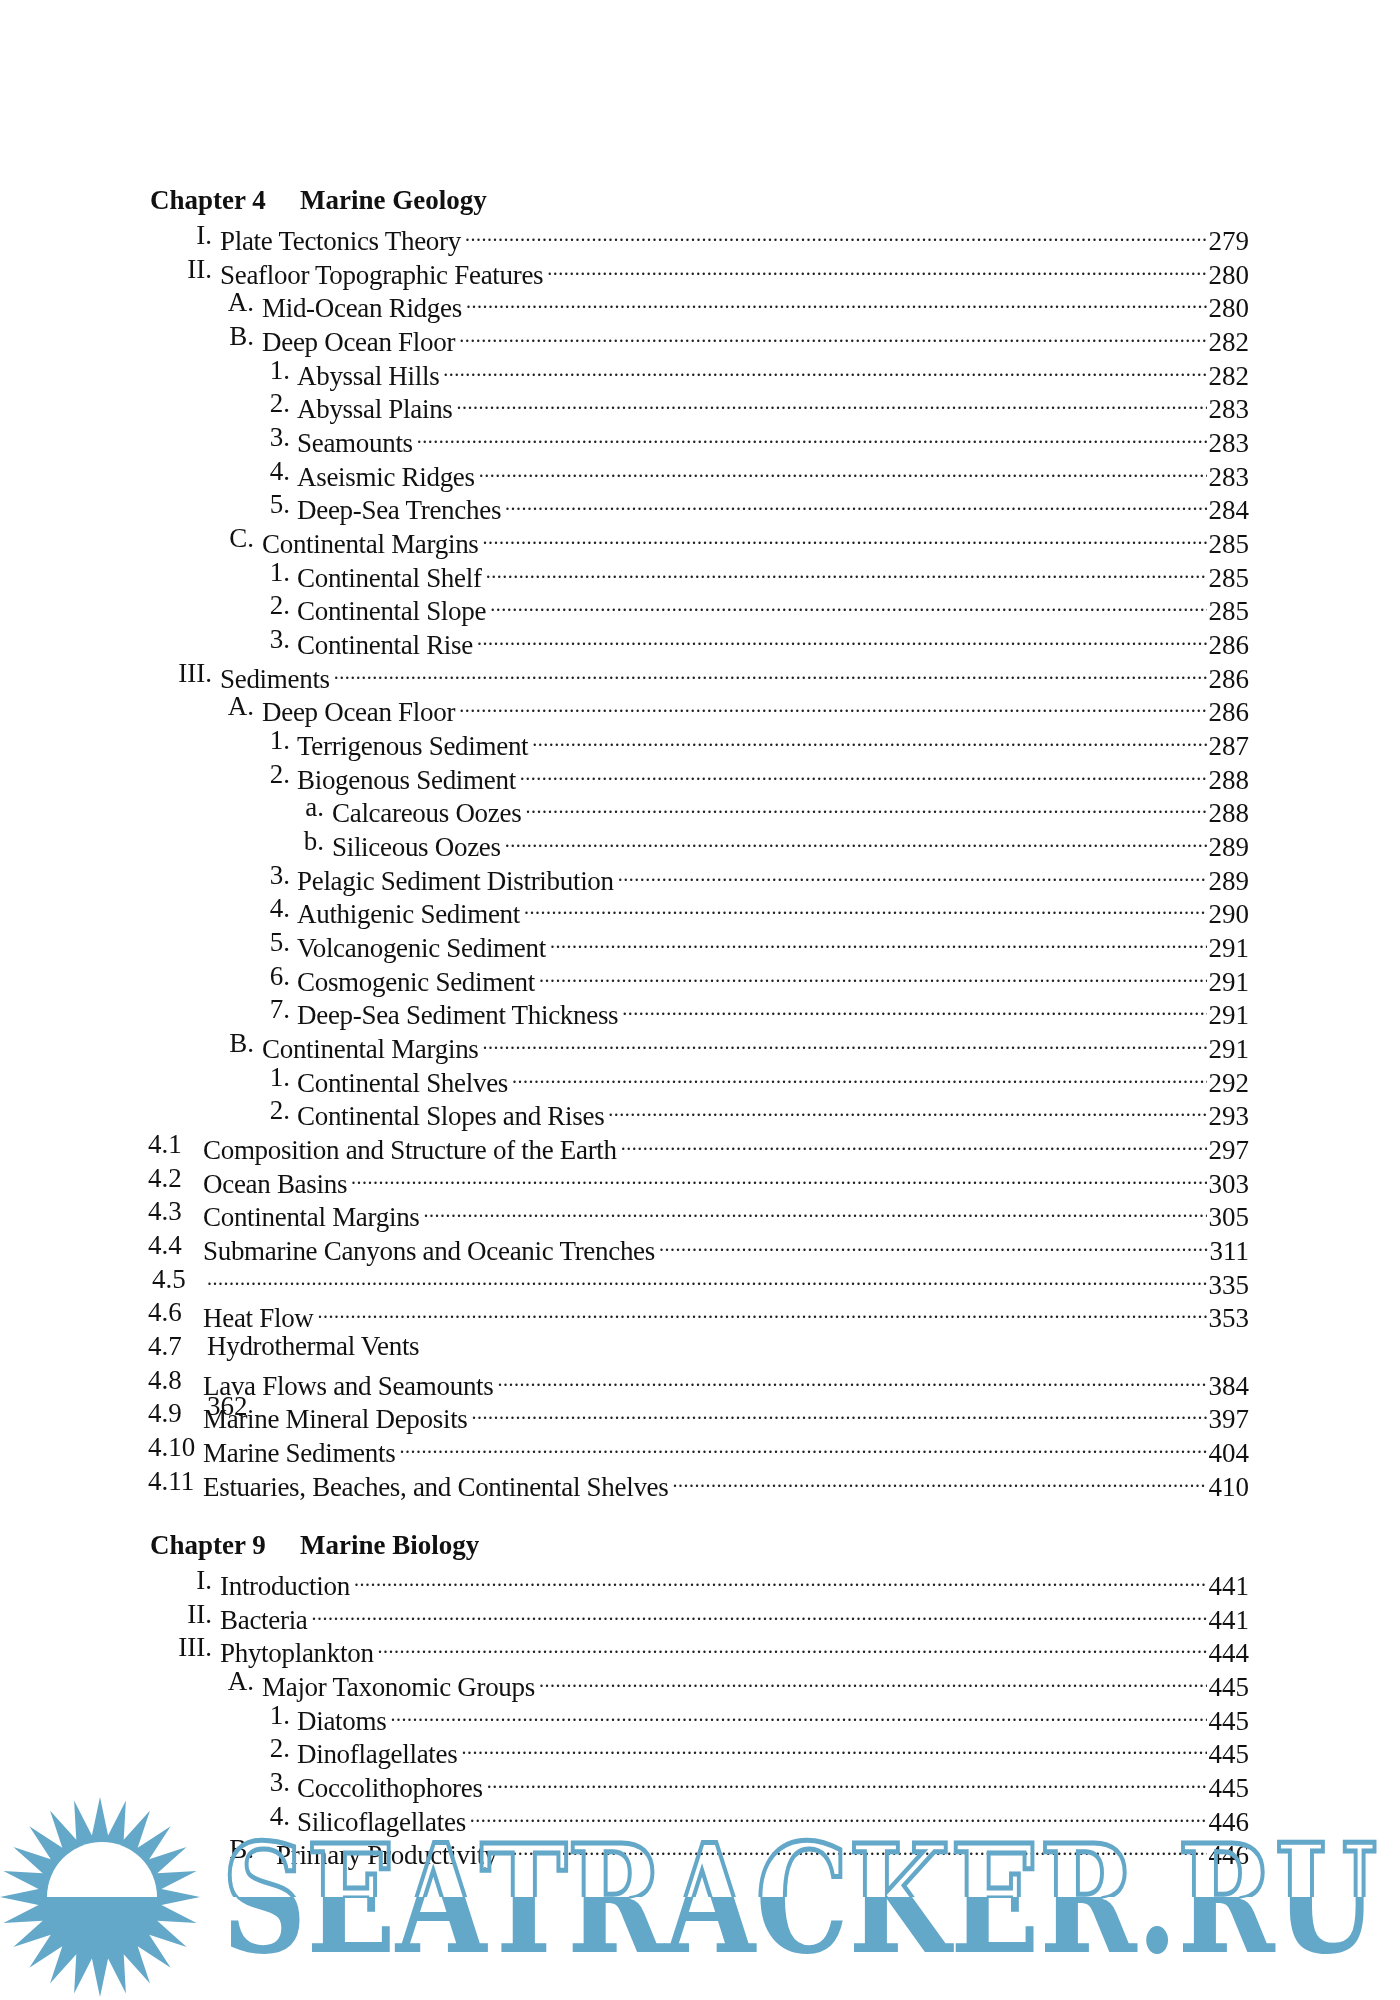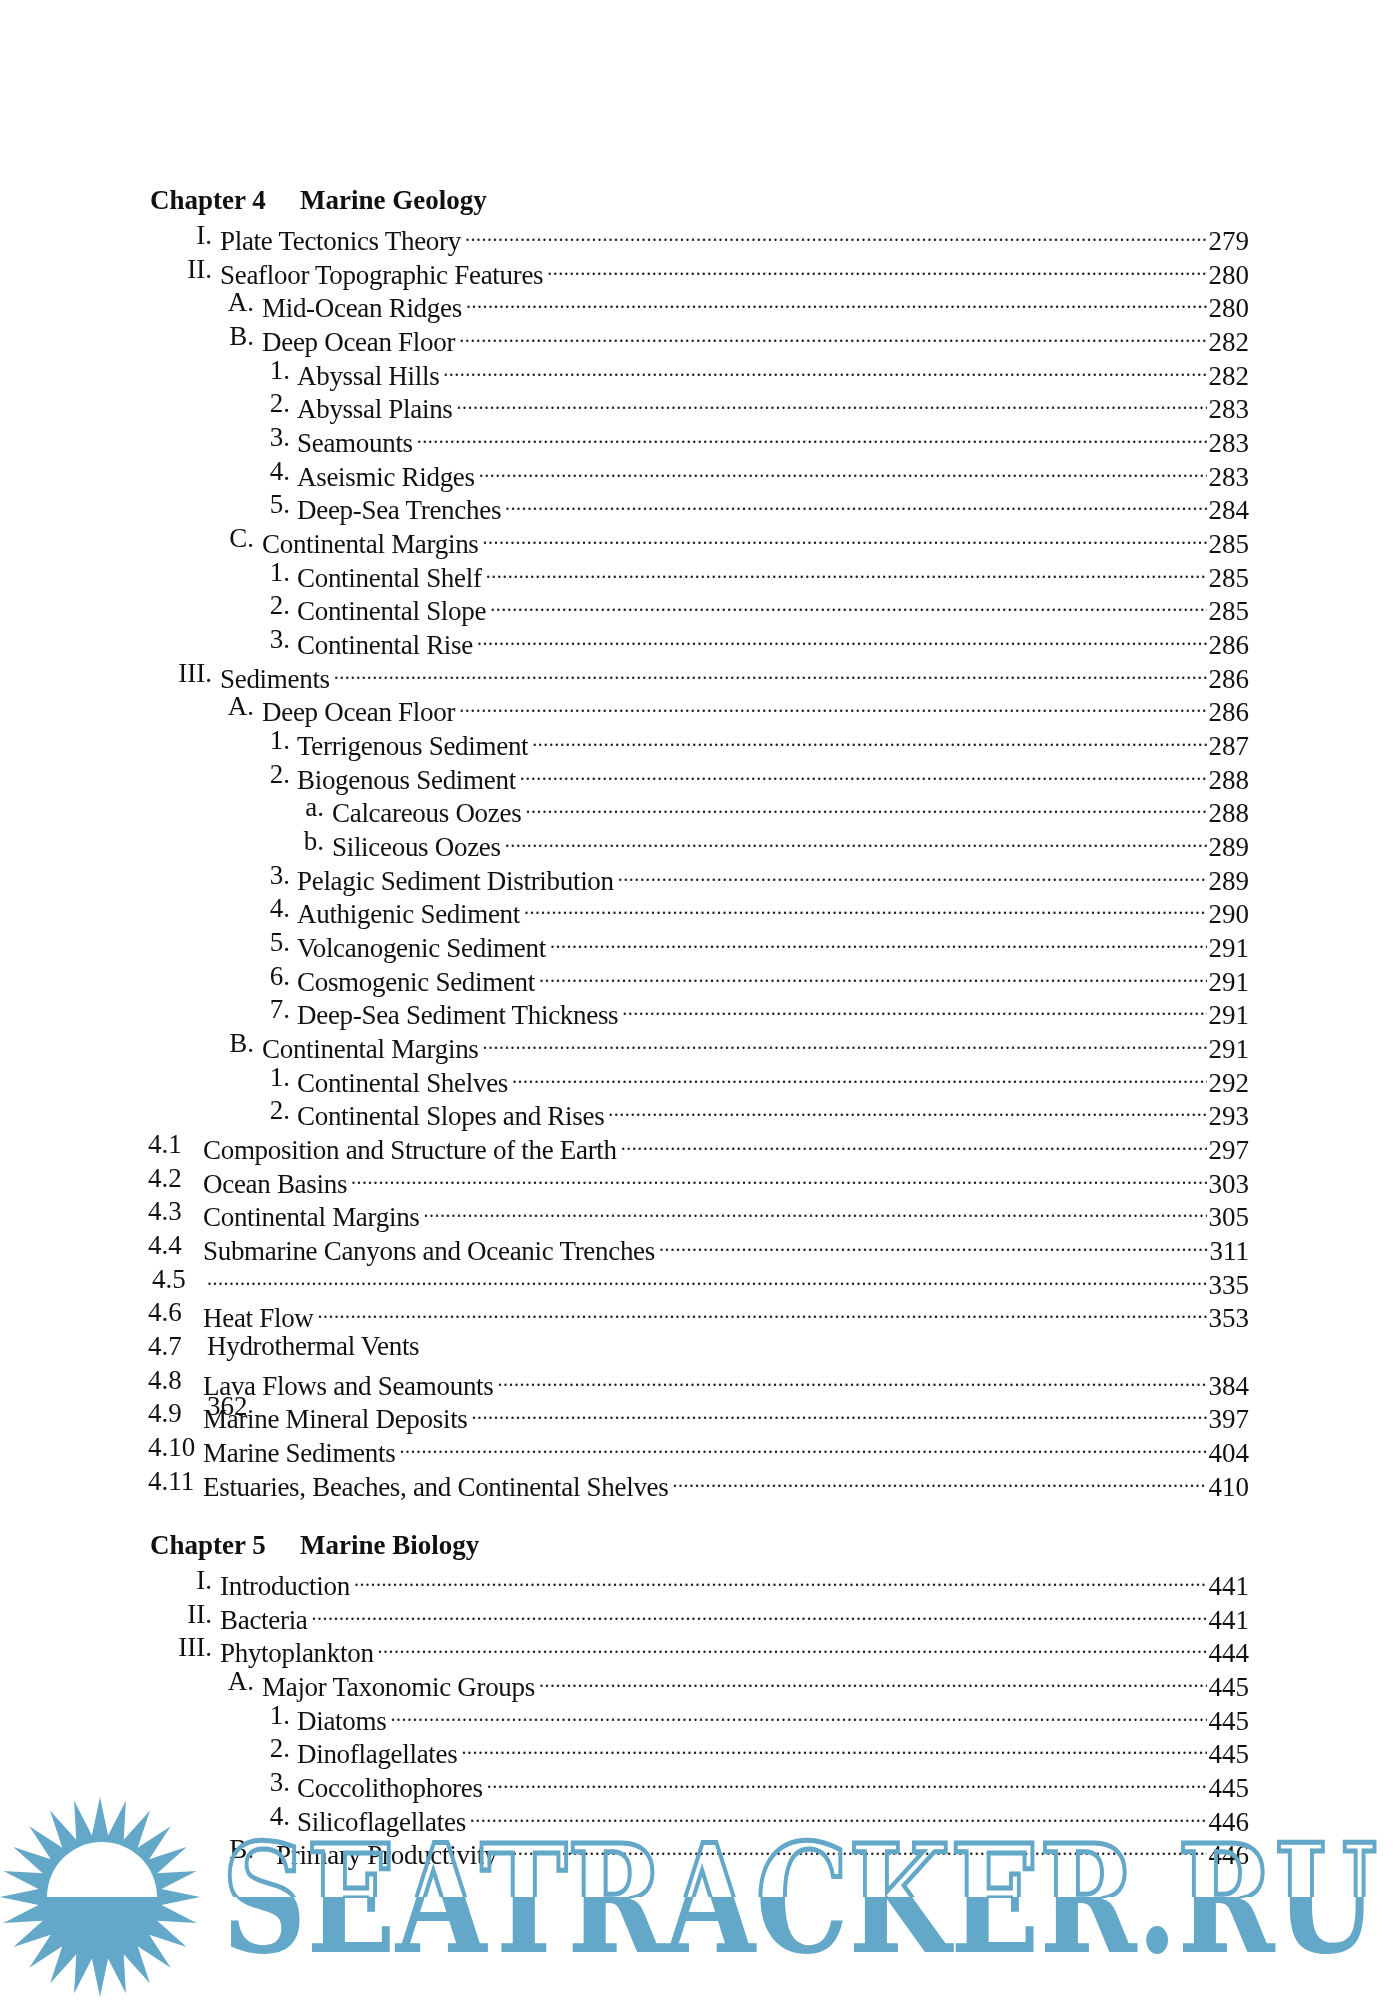--- a/index.html
+++ b/index.html
@@ -332,21 +332,21 @@
       </span>
     </div>
     <div class="entry" style="top: 1465.79px;">
       <span class="lbl" style="left: 148px;">4.11</span>
       <span class="txt" style="left: 203px;">
         <span class="title">Estuaries, Beaches, and Continental Shelves</span>
         <span class="leader"></span>
         <span class="page">410</span>
       </span>
     </div>
-    <div class="chapter-head" style="top: 1530px;"><span class="num">Chapter 5</span><span>Marine Biology</span></div>
+    <div class="chapter-head" style="top: 1530px;"><span class="num">Chapter 9</span><span>Marine Biology</span></div>
     <div class="entry" style="top: 1565px;">
       <span class="lbl" style="right: 1037px; left: auto;">I.</span>
       <span class="txt" style="left: 220px;">
         <span class="title">Introduction</span>
         <span class="leader"></span>
         <span class="page">441</span>
       </span>
     </div>
     <div class="entry" style="top: 1598.67px;">
       <span class="lbl" style="right: 1037px; left: auto;">II.</span>

